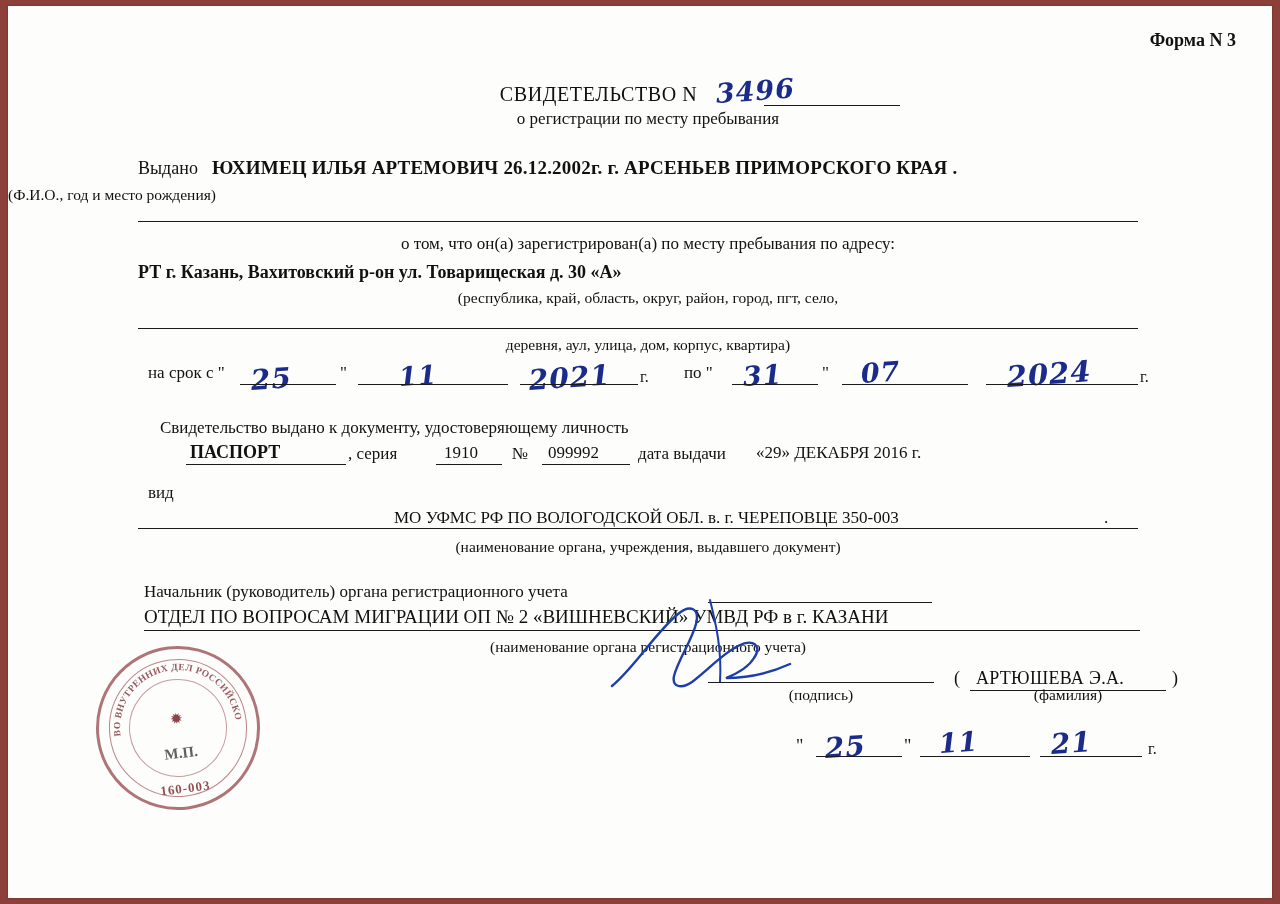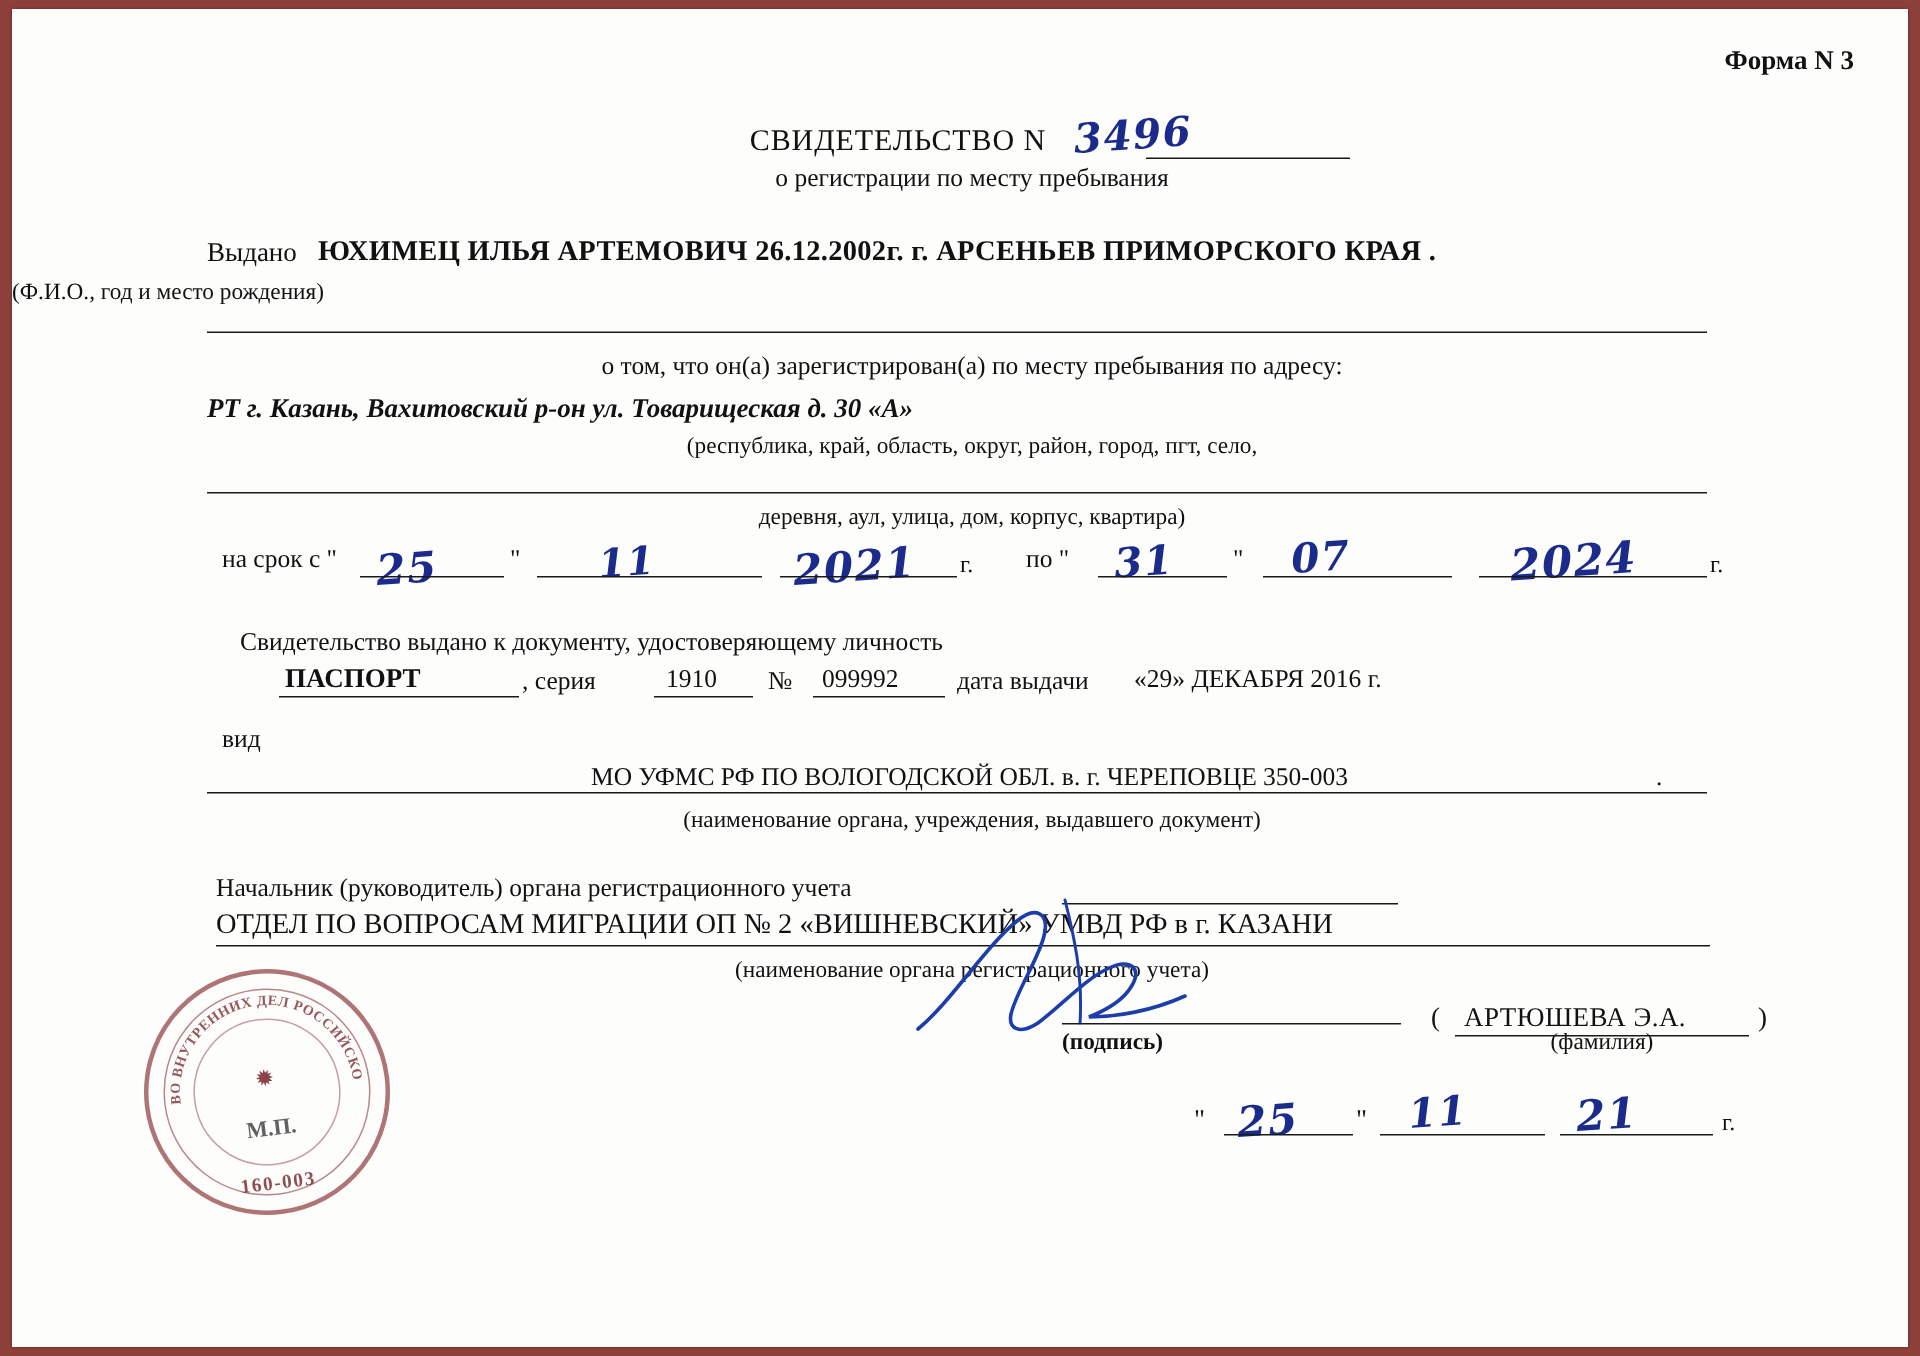--- a/index.html
+++ b/index.html
@@ -168,21 +168,21 @@
     <div class="abs title-sub">о регистрации по месту пребывания</div>
 
     <div class="abs" style="left:130px; top:152px; font-size:18px;">Выдано</div>
     <div class="abs bold" style="left:204px; top:151px; font-size:19px; letter-spacing:.2px;">ЮХИМЕЦ ИЛЬЯ АРТЕМОВИЧ 26.12.2002г.  г. АРСЕНЬЕВ   ПРИМОРСКОГО  КРАЯ .</div>
     <div class="abs small" style="left:0; right:0; top:180px; text-align:left;">(Ф.И.О., год и место рождения)</div>
 
     <div class="rule" style="left:130px; top:215px; width:1000px;"></div>
 
     <div class="abs" style="left:0; right:0; top:228px; text-align:center; font-size:17px;">о том, что он(а) зарегистрирован(а) по месту пребывания по адресу:</div>
 
-    <div class="abs bold" style="left:130px; top:256px; font-size:18px;font-style:italic;">РТ г. Казань,  Вахитовский р-он ул. Товарищеская д. 30 «А»</div>
+    <div class="abs bold" style="left:130px; top:256px; font-size:18px;">РТ г. Казань,  Вахитовский р-он ул. Товарищеская д. 30 «А»</div>
     <div class="abs small" style="left:0; right:0; top:283px; text-align:center;">(республика, край, область, округ, район, город, пгт, село,</div>
 
     <div class="rule" style="left:130px; top:322px; width:1000px;"></div>
     <div class="abs small" style="left:0; right:0; top:330px; text-align:center;">деревня, аул, улица, дом, корпус, квартира)</div>
 
     <div class="abs" style="left:140px; top:357px; font-size:17px;">на срок с "</div>
     <div class="abs hand" style="left:244px; top:358px; font-size:28px;">25</div>
     <div class="rule" style="left:232px; top:378px; width:96px;"></div>
     <div class="abs" style="left:332px; top:357px; font-size:17px;">"</div>
     <div class="abs hand" style="left:392px; top:356px; font-size:26px;">11</div>
@@ -224,21 +224,21 @@
     <div class="abs" style="left:136px; top:600px; font-size:19px;">ОТДЕЛ ПО ВОПРОСАМ МИГРАЦИИ ОП № 2 «ВИШНЕВСКИЙ» УМВД РФ в г. КАЗАНИ</div>
     <div class="rule-thin" style="left:136px; top:624px; width:996px;"></div>
     <div class="abs small" style="left:0; right:0; top:632px; text-align:center;">(наименование органа регистрационного учета)</div>
 
     <svg class="sig" width="230" height="110" viewBox="0 0 230 110" style="left:596px; top:592px;">
       <path d="M8 88 C 30 70, 52 34, 74 16 C 86 6, 96 10, 92 26 C 88 42, 74 62, 70 78 C 68 88, 76 92, 88 84 C 104 72, 118 56, 134 48 C 150 40, 158 48, 150 60 C 144 70, 132 76, 122 80 C 140 80, 164 76, 186 66" fill="none" stroke="#1d3ea8" stroke-width="2.4" stroke-linecap="round"></path>
       <path d="M106 2 C 112 26, 118 52, 116 84" fill="none" stroke="#1d3ea8" stroke-width="2" stroke-linecap="round"></path>
     </svg>
 
     <div class="rule-thin" style="left:700px; top:676px; width:226px;"></div>
-    <div class="abs small" style="left:700px; top:680px; width:226px; font-weight:bold;">(подпись)</div>
+    <div class="abs small" style="left:700px; top:680px; width:226px; text-align:center;">(подпись)</div>
 
     <div class="abs" style="left:946px; top:662px; font-size:18px;">(</div>
     <div class="abs" style="left:968px; top:662px; font-size:18px; letter-spacing:.3px;">АРТЮШЕВА Э.А.</div>
     <div class="rule-thin" style="left:962px; top:684px; width:196px;"></div>
     <div class="abs" style="left:1164px; top:662px; font-size:18px;">)</div>
     <div class="abs small" style="left:962px; top:680px; width:196px; text-align:center;">(фамилия)</div>
 
     <div class="abs" style="left:788px; top:730px; font-size:18px;">"</div>
     <div class="abs hand" style="left:818px; top:726px; font-size:28px;">25</div>
     <div class="rule" style="left:808px; top:750px; width:86px;"></div>

